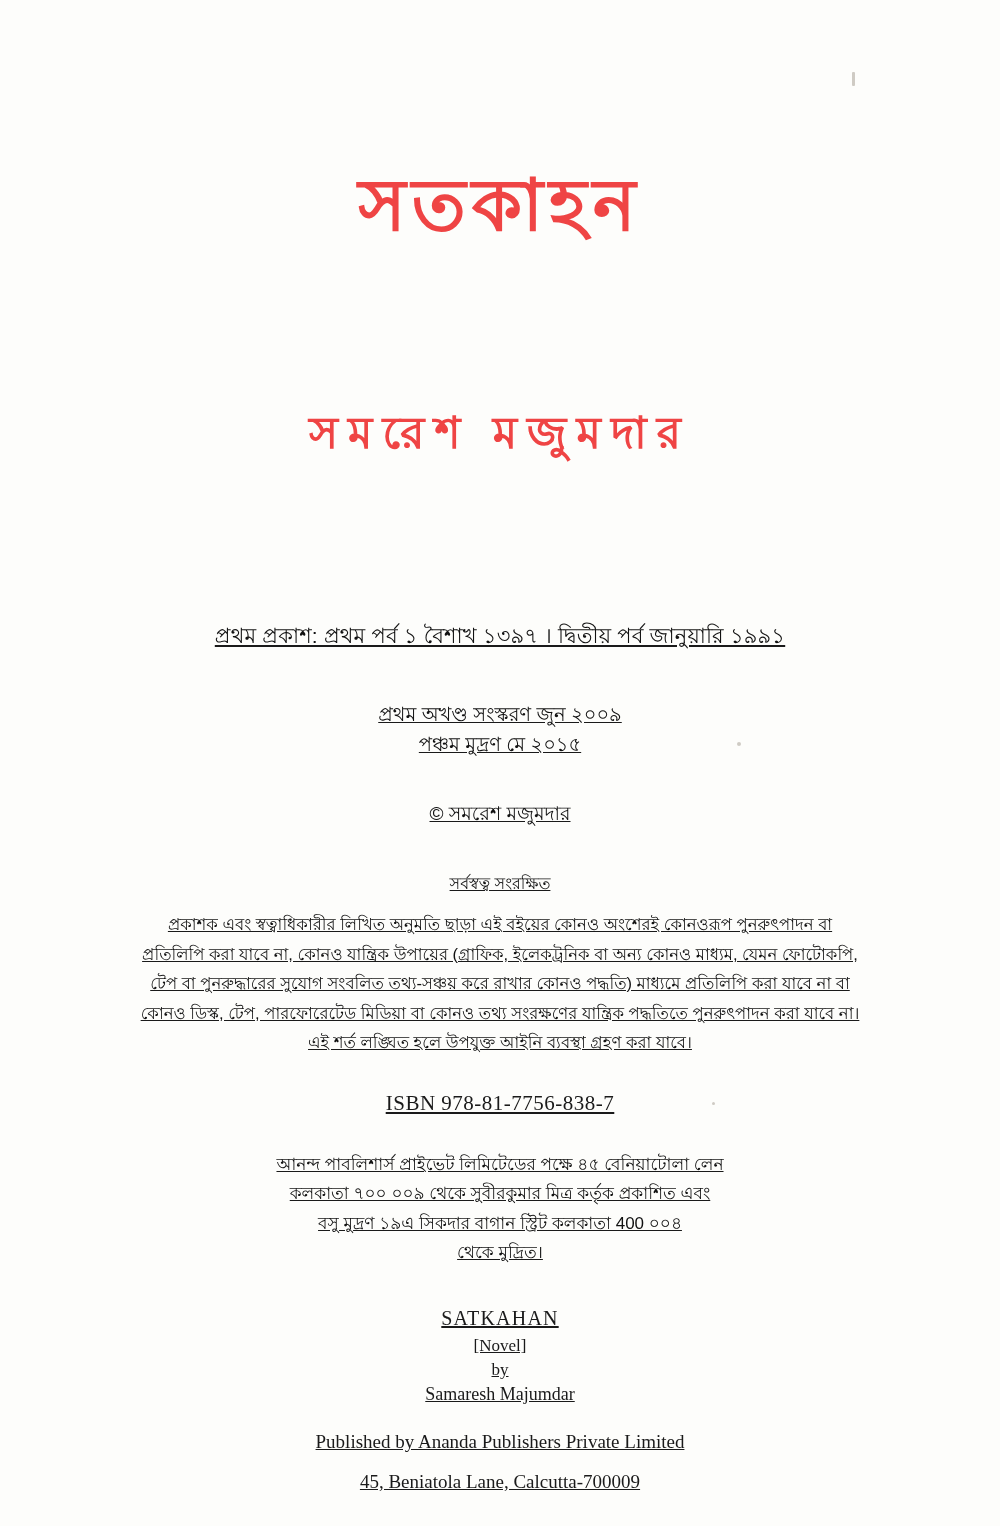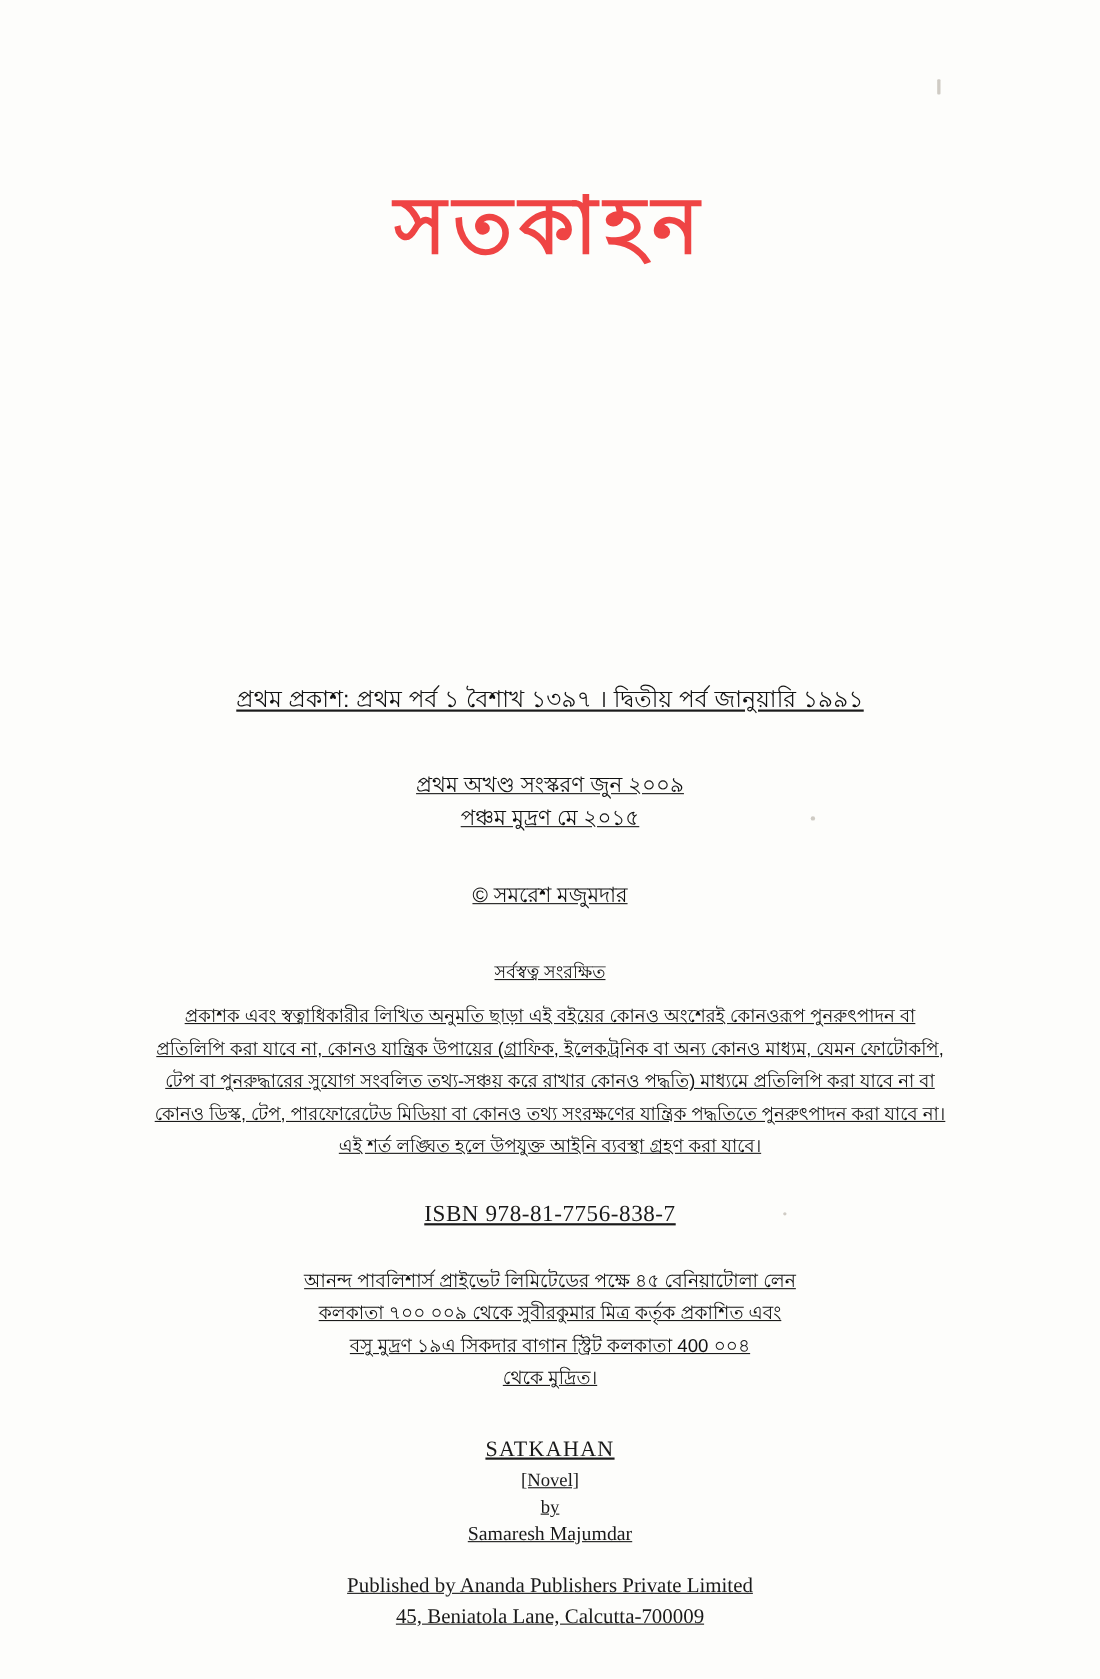--- a/index.html
+++ b/index.html
@@ -110,40 +110,41 @@
   .eng-by {
     font-size: 17px;
     margin-bottom: 4px;
   }
   .eng-author {
     font-size: 18px;
     margin-bottom: 26px;
   }
   .eng-pub1 {
     font-size: 19px;
-    margin-bottom: 6px;
+    margin-bottom: 18px;
   }
   .eng-pub2 {
     font-size: 19px;
   }
 
   
   .speck {
     position: absolute;
     background: #cfcbc4;
     border-radius: 50%;
     pointer-events: none;
   }
 </style>
 </head>
 <body>
 
 <div class="page">
 
   <div class="ghost ghost-title">সতকাহন</div>
+  <div class="ghost ghost-sub">সমরেশ মজুমদার</div>
 
   <div class="speck" style="left:852px; top:72px; width:3px; height:14px; border-radius:1px;"></div>
   <div class="speck" style="left:737px; top:742px; width:4px; height:4px;"></div>
   <div class="speck" style="left:712px; top:1102px; width:3px; height:3px;"></div>
 
   <div class="content">
 
     <div class="line-bn print-history">প্রথম প্রকাশ: প্রথম পর্ব ১ বৈশাখ ১৩৯৭ । দ্বিতীয়  পর্ব জানুয়ারি ১৯৯১</div>
 
     <div class="line-bn edition">

